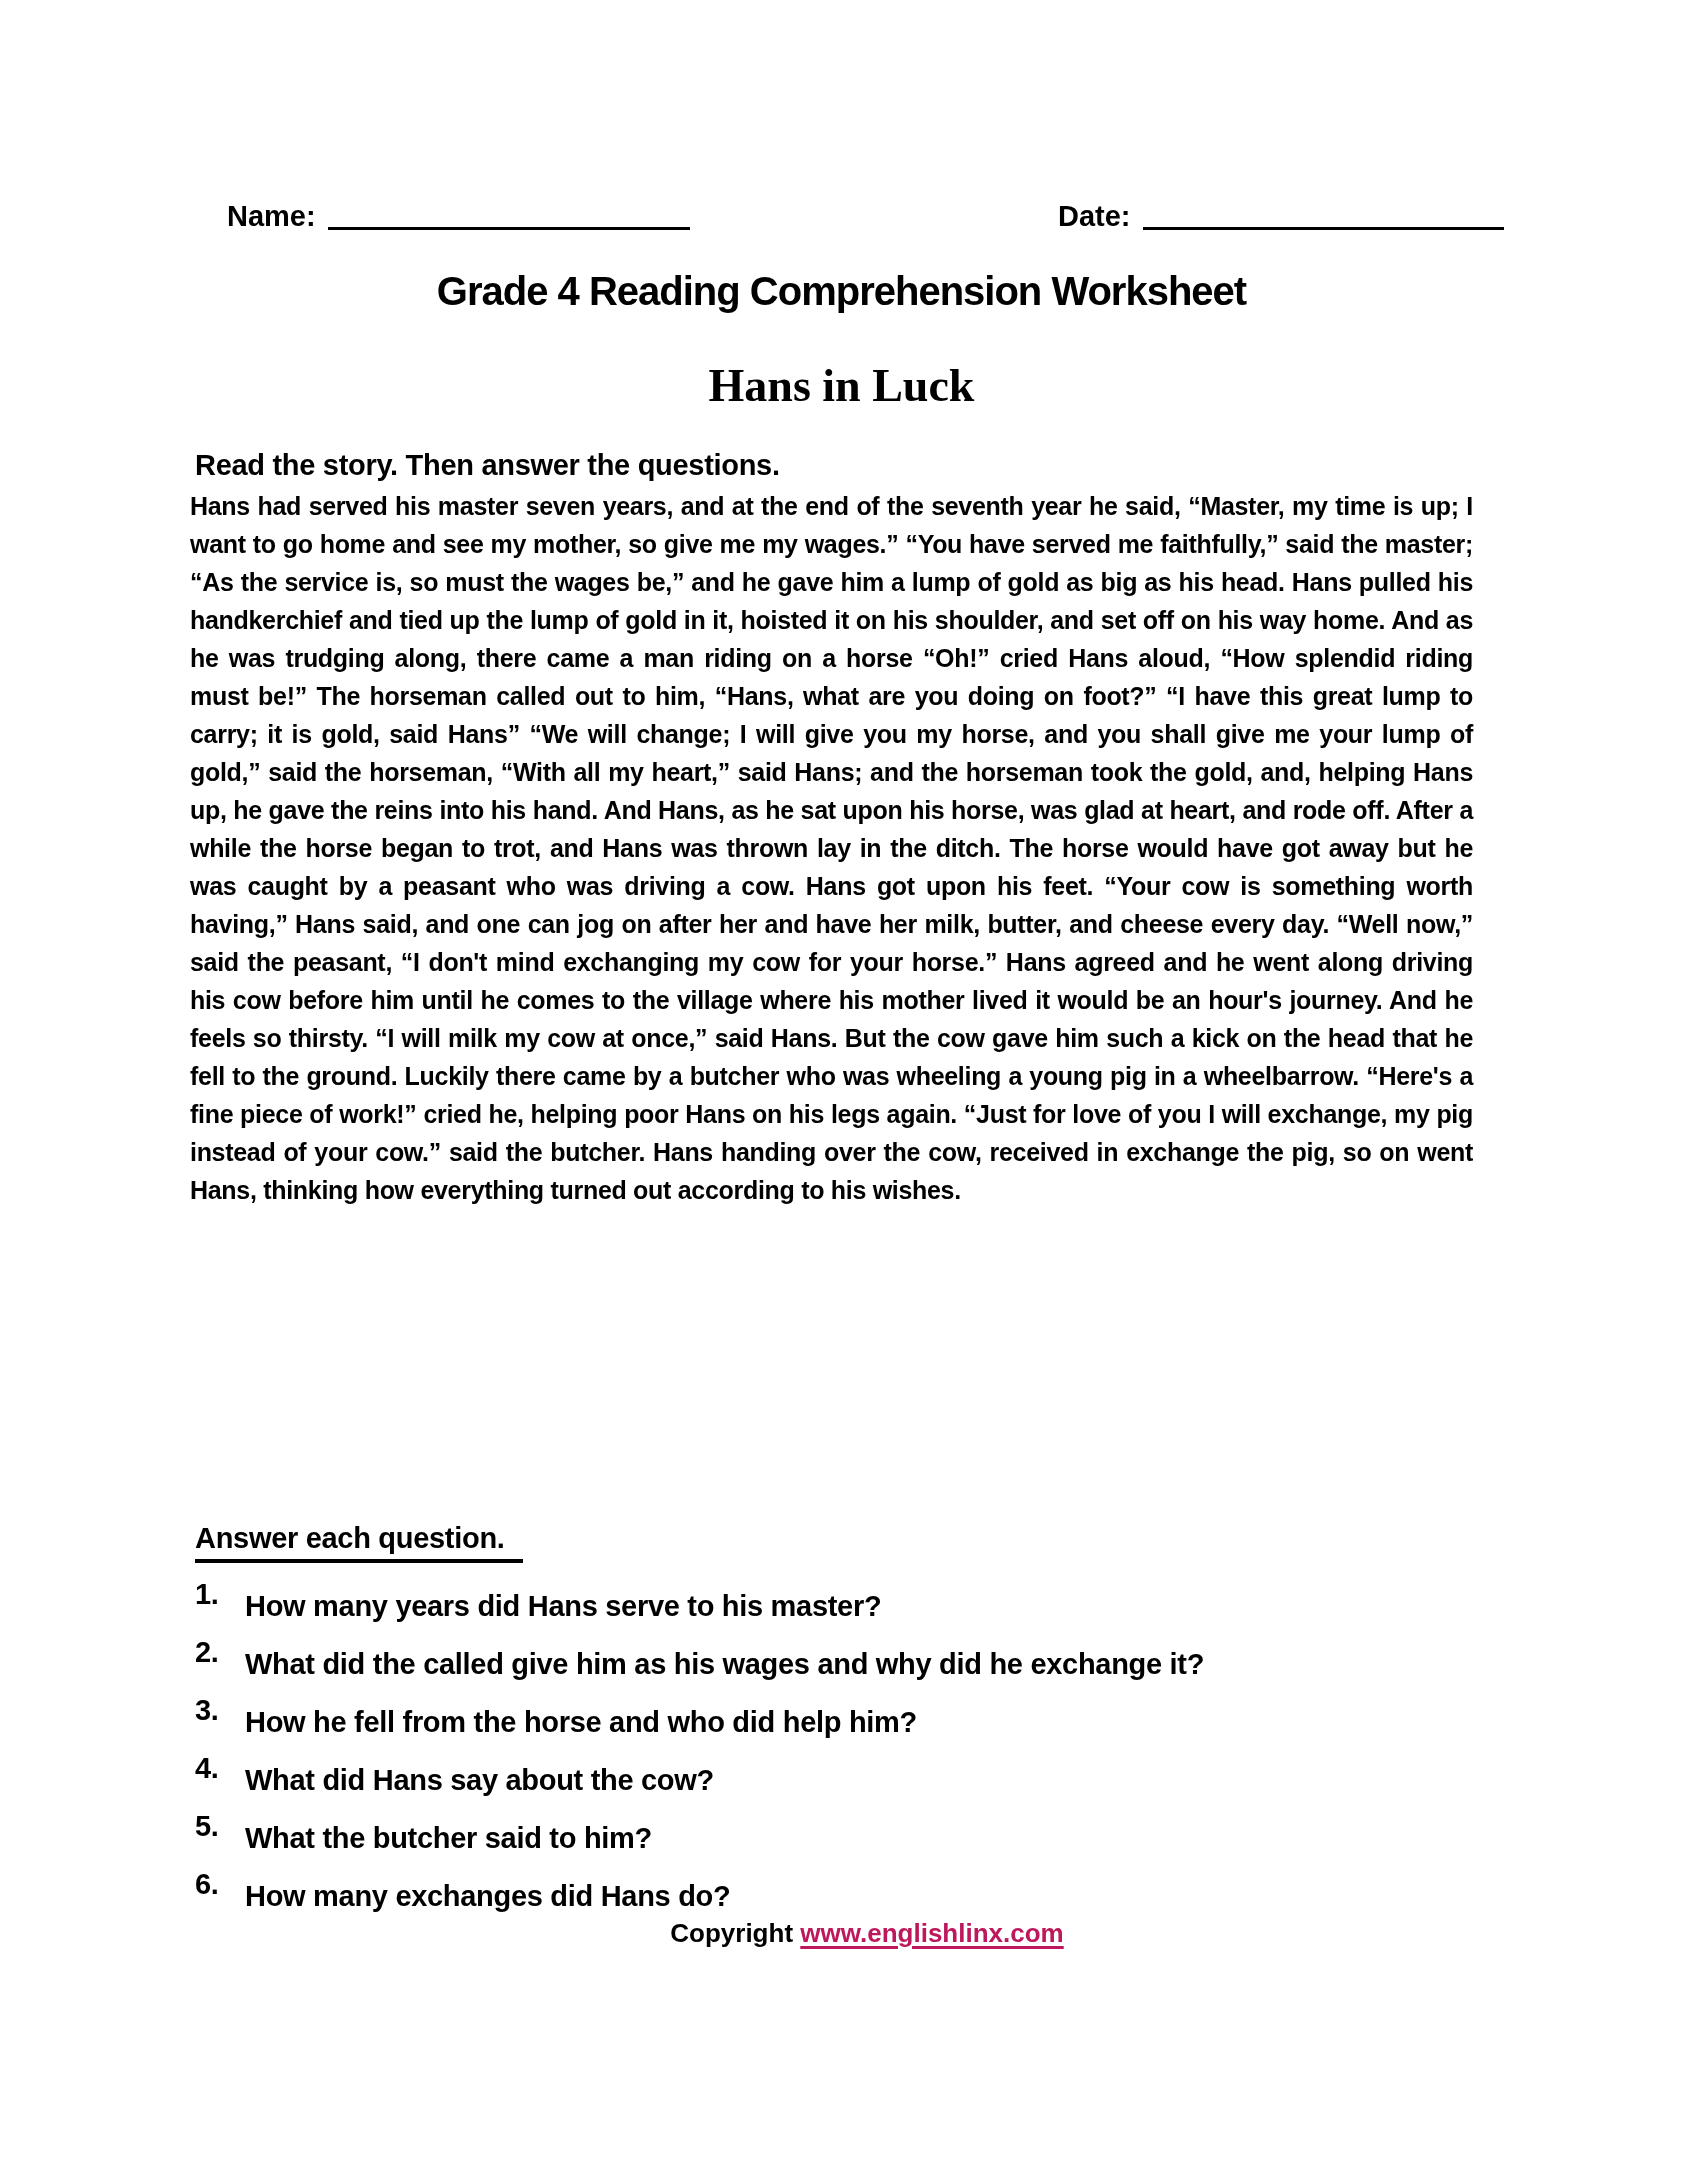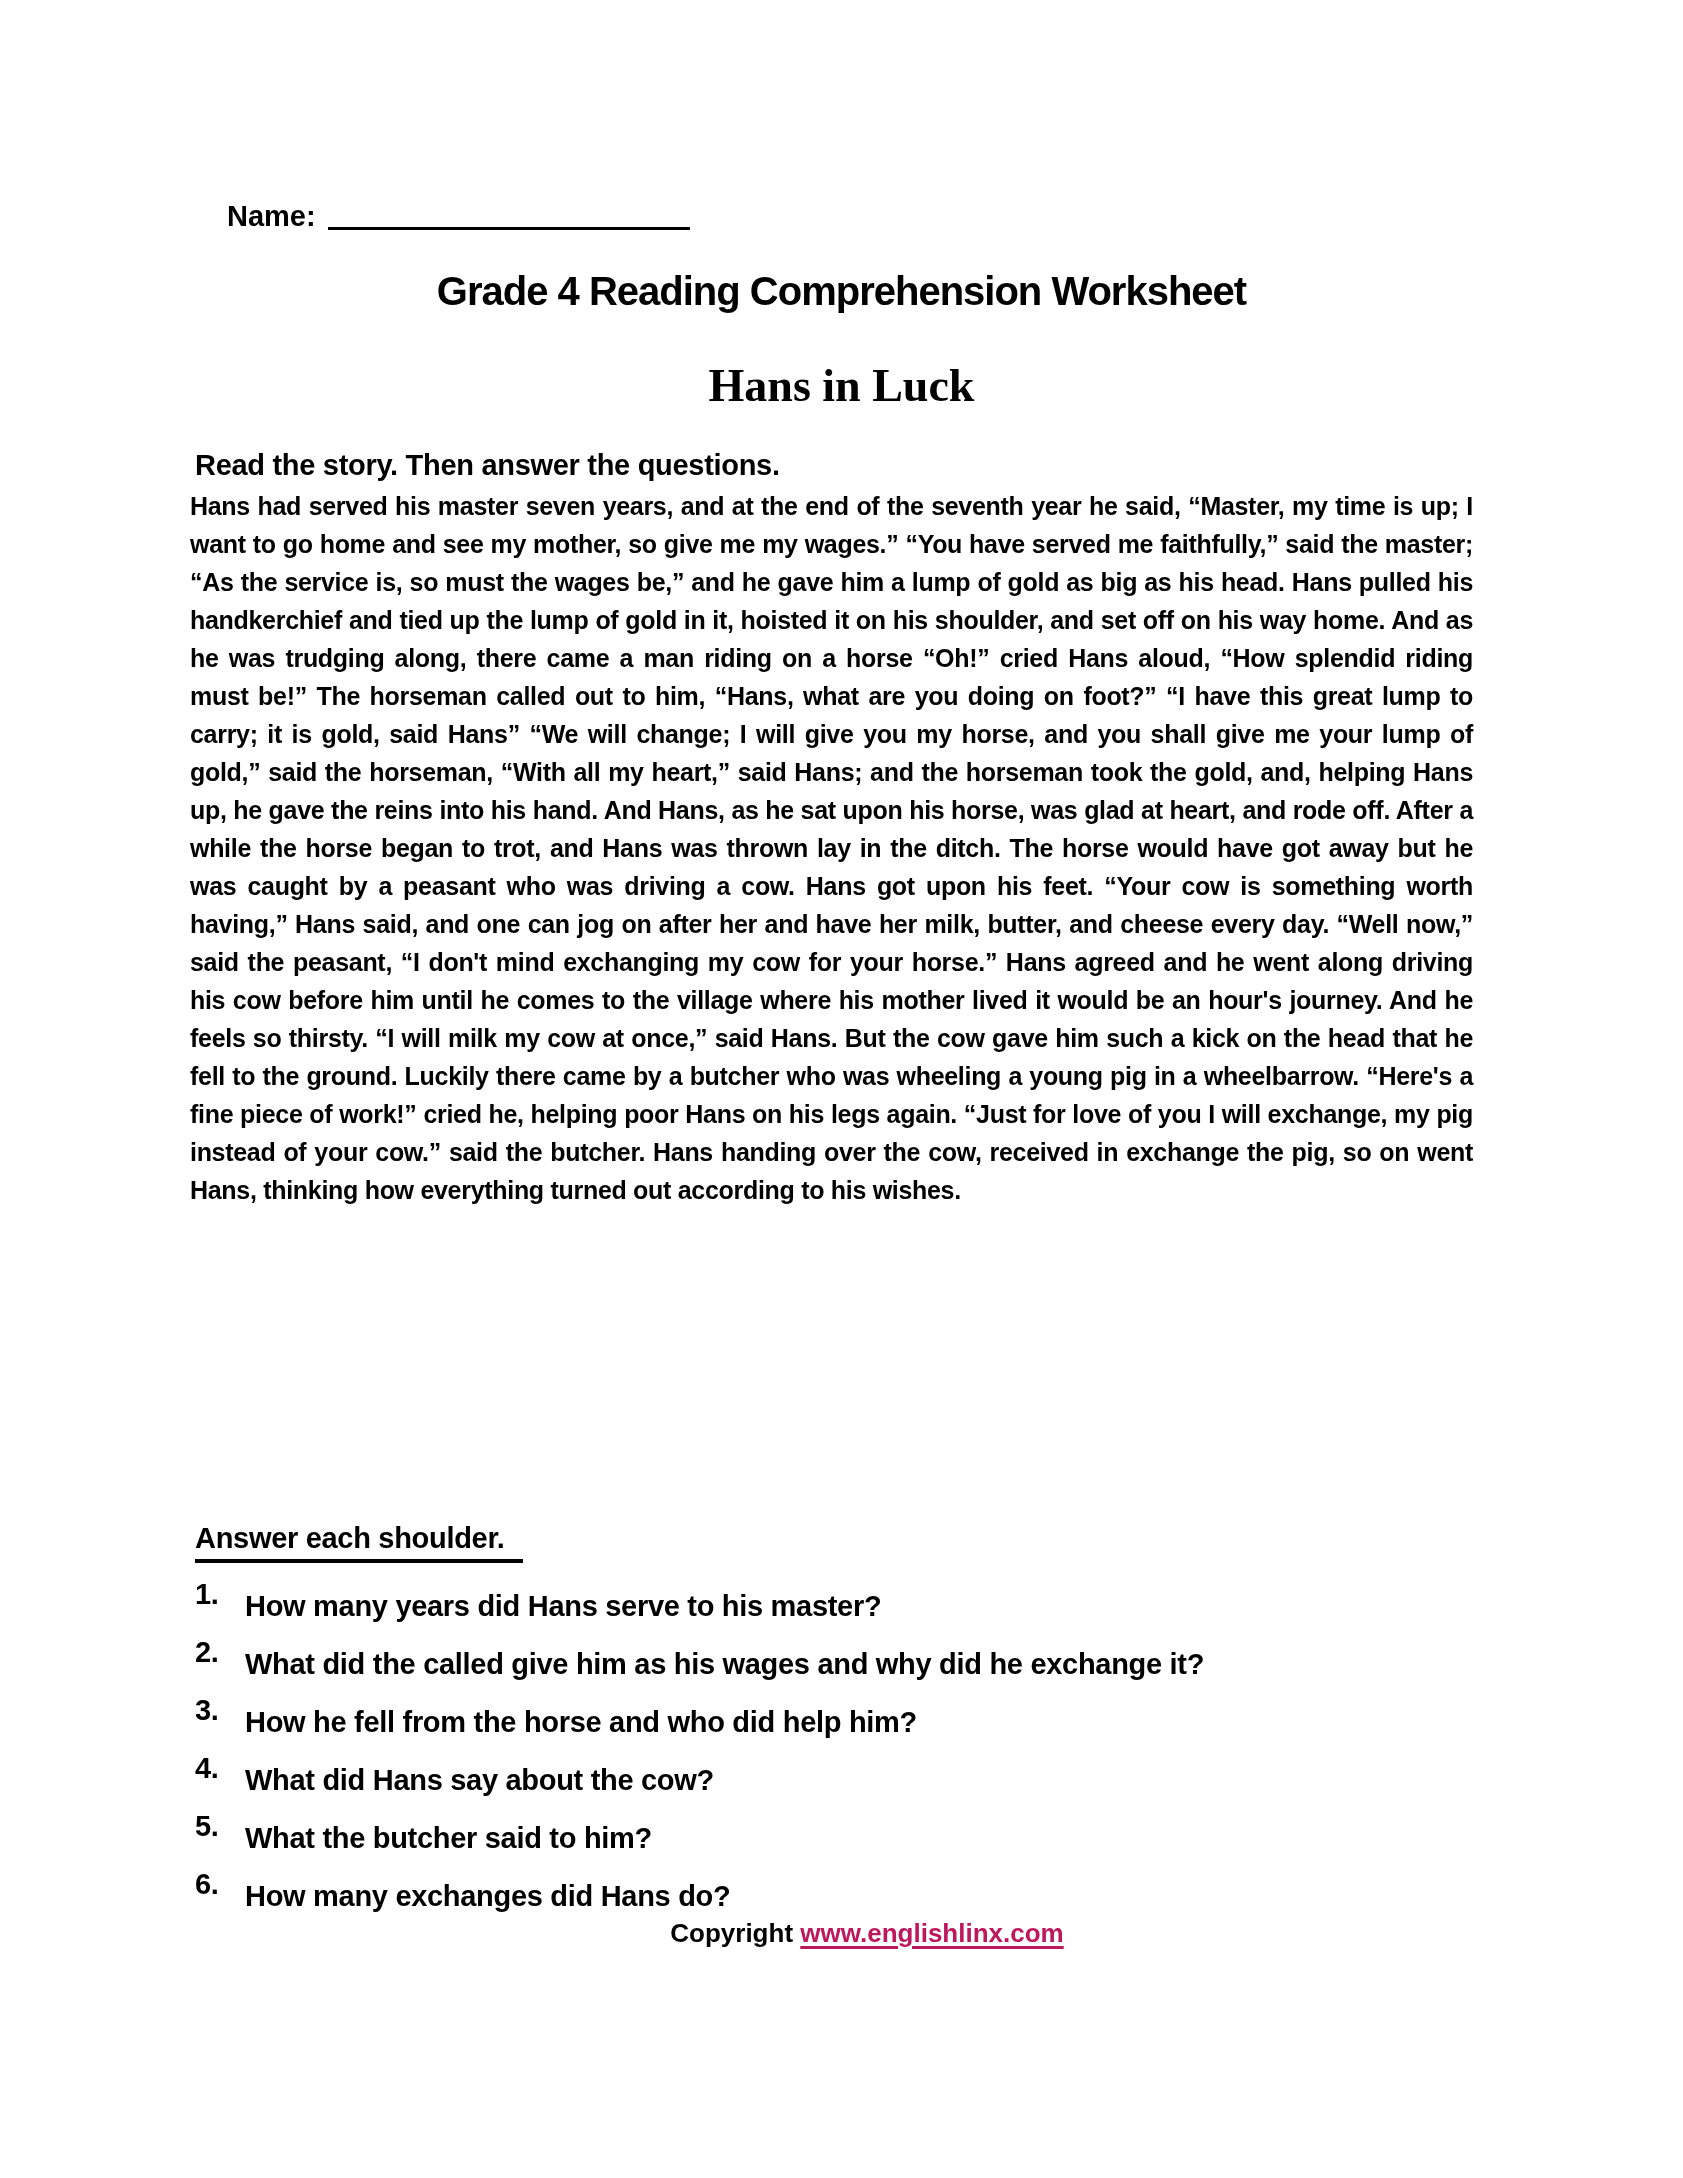--- a/index.html
+++ b/index.html
@@ -102,32 +102,35 @@
 </style>
 </head>
 <body>
 
 <div class="page">
 
   <div class="abs header-row">
     <span class="name-field">
       <span>Name:</span><span class="blank-line name-line"></span>
     </span>
+    <span class="date-field">
+      <span>Date:</span><span class="blank-line date-line"></span>
+    </span>
   </div>
 
   <div class="abs worksheet-title">Grade 4 Reading Comprehension Worksheet</div>
 
   <div class="abs story-title">Hans in Luck</div>
 
   <div class="abs instructions">Read the story. Then answer the questions.</div>
 
   <div class="abs story">Hans had served his master seven years, and at the end of the seventh year he said, “Master, my time is up; I want to go home and see my mother, so give me my wages.” “You have served me faithfully,” said the master; “As the service is, so must the wages be,” and he gave him a lump of gold as big as his head. Hans pulled his handkerchief and tied up the lump of gold in it, hoisted it on his shoulder, and set off on his way home. And as he was trudging along, there came a man riding on a horse “Oh!” cried Hans aloud, “How splendid riding must be!” The horseman called out to him, “Hans, what are you doing on foot?” “I have this great lump to carry; it is gold, said Hans”  “We will change; I will give you my horse, and you shall give me your lump of gold,” said the horseman, “With all my heart,” said Hans; and the horseman took the gold, and, helping Hans up, he gave the reins into his hand. And Hans, as he sat upon his horse, was glad at heart, and rode off. After a while the horse began to trot, and Hans was thrown lay in the ditch. The horse would have got away but he was caught by a peasant who was driving a cow. Hans got upon his feet.  “Your cow is something worth having,” Hans said, and one can jog on after her and have her milk, butter, and cheese every day.  “Well now,” said the peasant, “I don't mind exchanging my cow for your horse.” Hans agreed and he went along driving his cow before him until he comes to the village where his mother lived it would be an hour's journey. And he feels so thirsty. “I will milk my cow at once,” said Hans.  But the cow gave him such a kick on the head that he fell to the ground. Luckily there came by a butcher who was wheeling a young pig in a wheelbarrow. “Here's a fine piece of work!” cried he, helping poor Hans on his legs again.  “Just for love of you I will exchange, my pig instead of your cow.” said the butcher. Hans handing over the cow, received in exchange the pig, so on went Hans, thinking how everything turned out according to his wishes.</div>
 
   <div class="abs answer-heading-wrap">
-    <span class="answer-heading">Answer each shoulder.</span>
+    <span class="answer-heading">Answer each question.</span>
   </div>
 
   <ol class="abs questions">
     <li class="question">
       <span class="q-num">1.</span>
       <span class="q-text">How many years did Hans serve to his master?</span>
     </li>
     <li class="question">
       <span class="q-num">2.</span>
       <span class="q-text">What did the called give him as his wages and why did he exchange it?</span>

